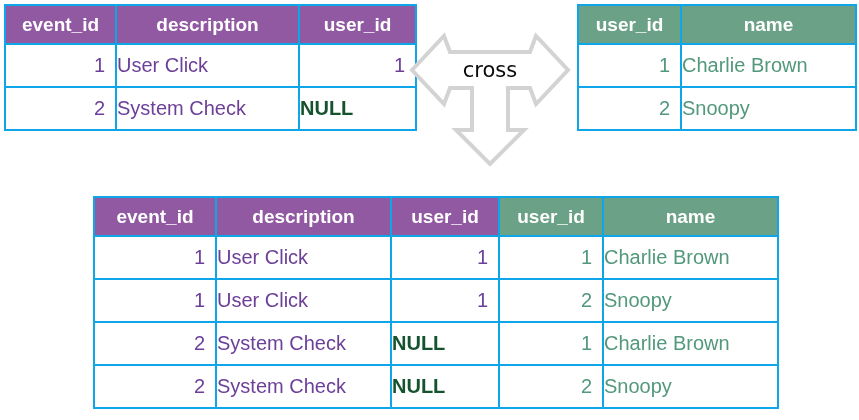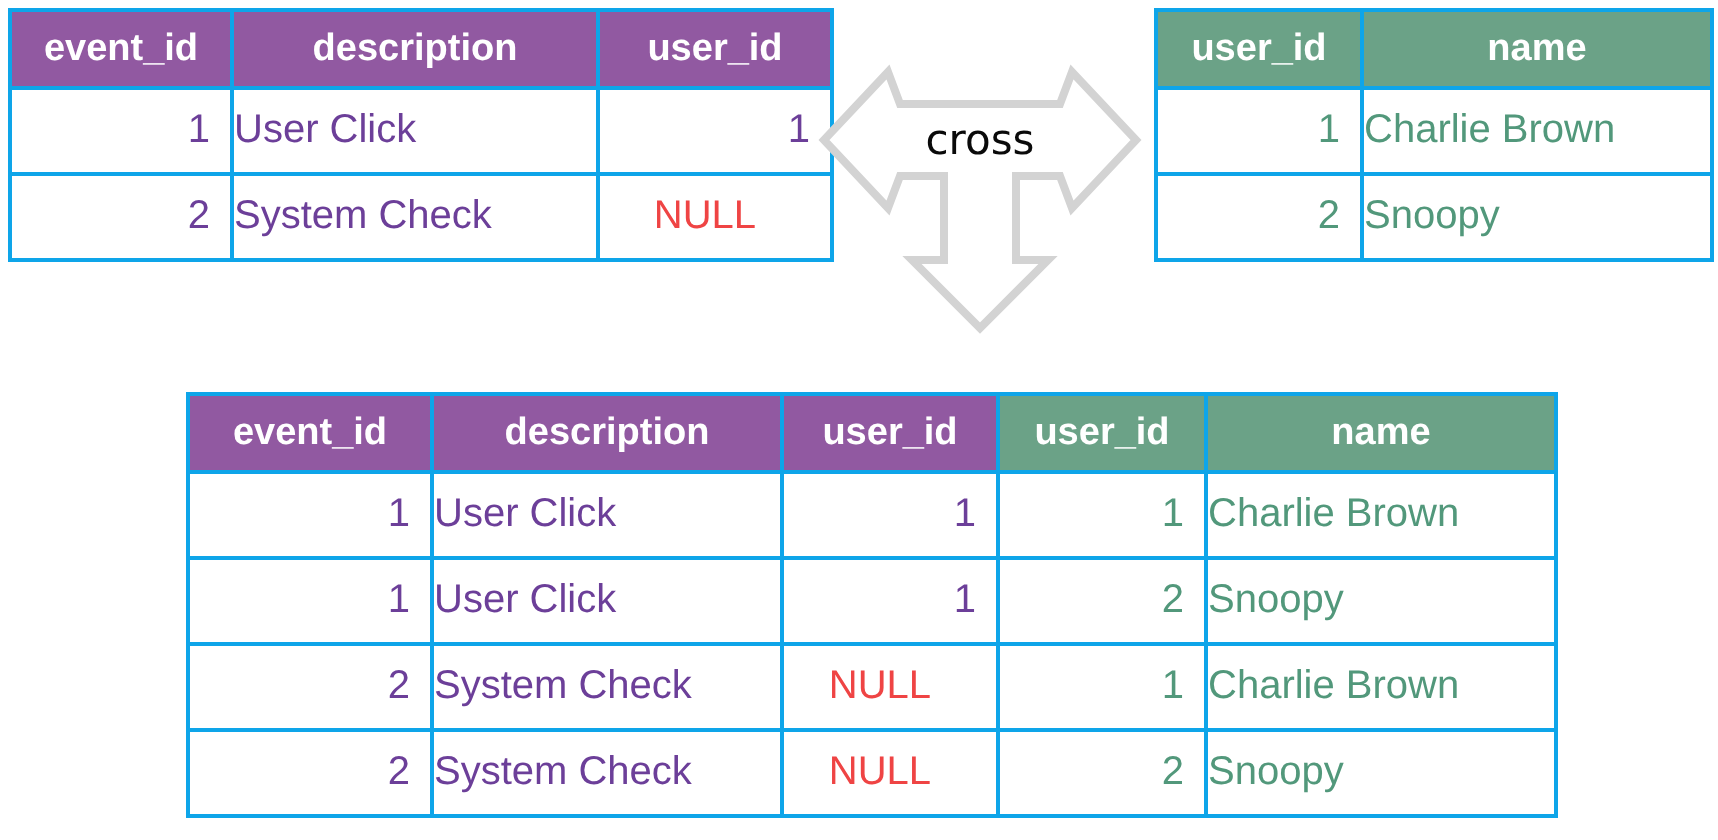--- a/index.html
+++ b/index.html
@@ -38,21 +38,21 @@
     font-size: 20px;
     height: 41px;
     padding: 0;
   }
   th.hp { background: #9159a1; }
   th.hg { background: #6ba287; }
   td.p { color: #6c3f99; }
   td.g { color: #52987b; }
   td.num { text-align: right; padding-right: 10px; }
   td.txt { text-align: left; }
-  td.nul { color: #ef4444; text-align: center; padding-right: 10px; }
+  td.nul { color: #14532d; text-align: left; padding-right: 10px; font-weight: bold; }
 
   .t-events { left: 4px;   top: 4px; }
   .t-users  { left: 577px; top: 4px; }
   .t-result { left: 93px;  top: 196px; }
 
   .arrow-svg {
     position: absolute;
     left: 405px;
     top: 30px;
     width: 170px;

